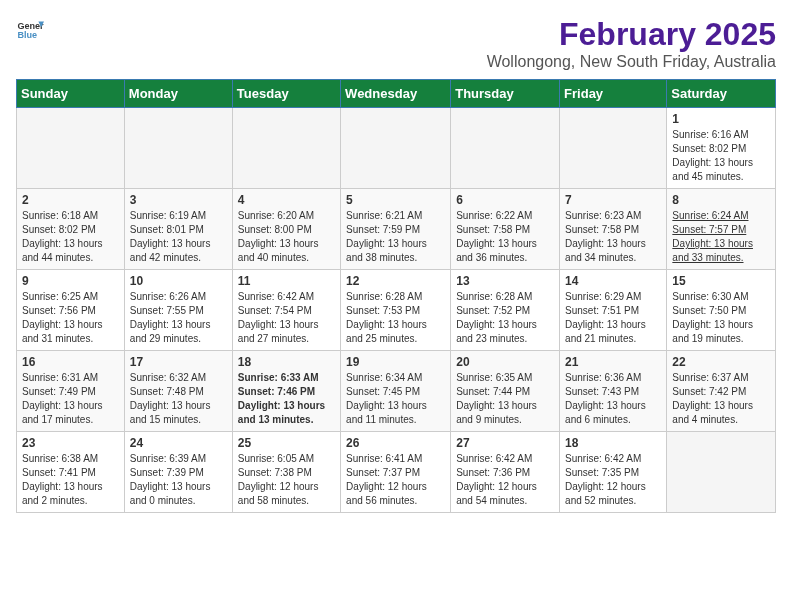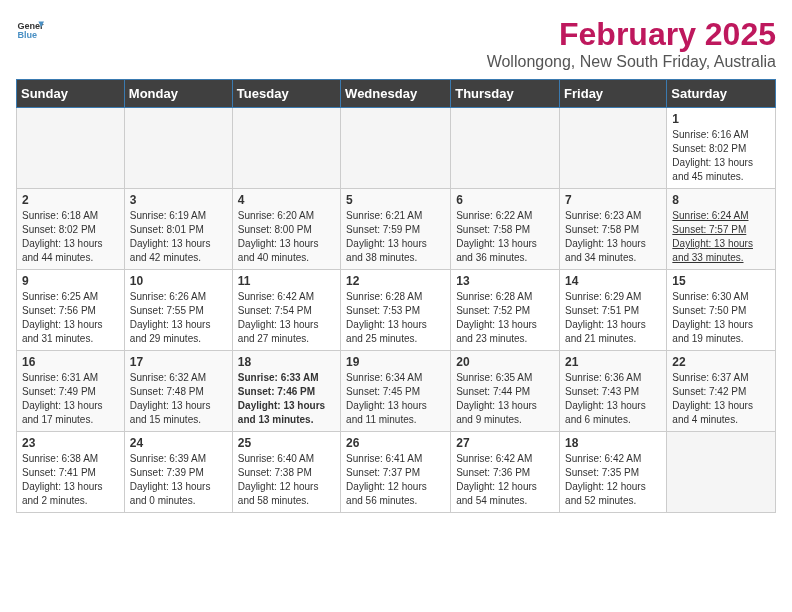--- a/index.html
+++ b/index.html
@@ -24,33 +24,33 @@
     .logo-icon {
       width: 28px;
       height: 28px;
     }
     .title-section {
       text-align: right;
     }
     .calendar-title {
       font-size: 32px;
       font-weight: bold;
-      color: #be185d;
+      color: #4c1d95;
     }
     .calendar-subtitle {
       font-size: 16px;
       color: #555;
     }
     table {
       width: 100%;
       border-collapse: collapse;
       border: 1px solid #ccc;
     }
     thead tr th {
-      background-color: #404040;
+      background-color: #15803d;
       color: #fff;
       font-size: 13px;
       font-weight: bold;
       padding: 6px 4px;
       text-align: left;
       border: 1px solid #3a7ab0;
     }
     tbody tr td {
       vertical-align: top;
       border: 1px solid #ccc;
@@ -287,21 +287,21 @@
         </td>
         <td>
           <span class="day-number">24</span>
           <div class="day-info" style="white-space: pre-line;">Sunrise: 6:39 AM
 Sunset: 7:39 PM
 Daylight: 13 hours
 and 0 minutes.</div>
         </td>
         <td>
           <span class="day-number">25</span>
-          <div class="day-info" style="white-space: pre-line;">Sunrise: 6:40 AM
+          <div class="day-info" style="white-space: pre-line;">Sunrise: 6:05 AM
 Sunset: 7:38 PM
 Daylight: 12 hours
 and 58 minutes.</div>
         </td>
         <td>
           <span class="day-number">26</span>
           <div class="day-info" style="white-space: pre-line;">Sunrise: 6:41 AM
 Sunset: 7:37 PM
 Daylight: 12 hours
 and 56 minutes.</div>

